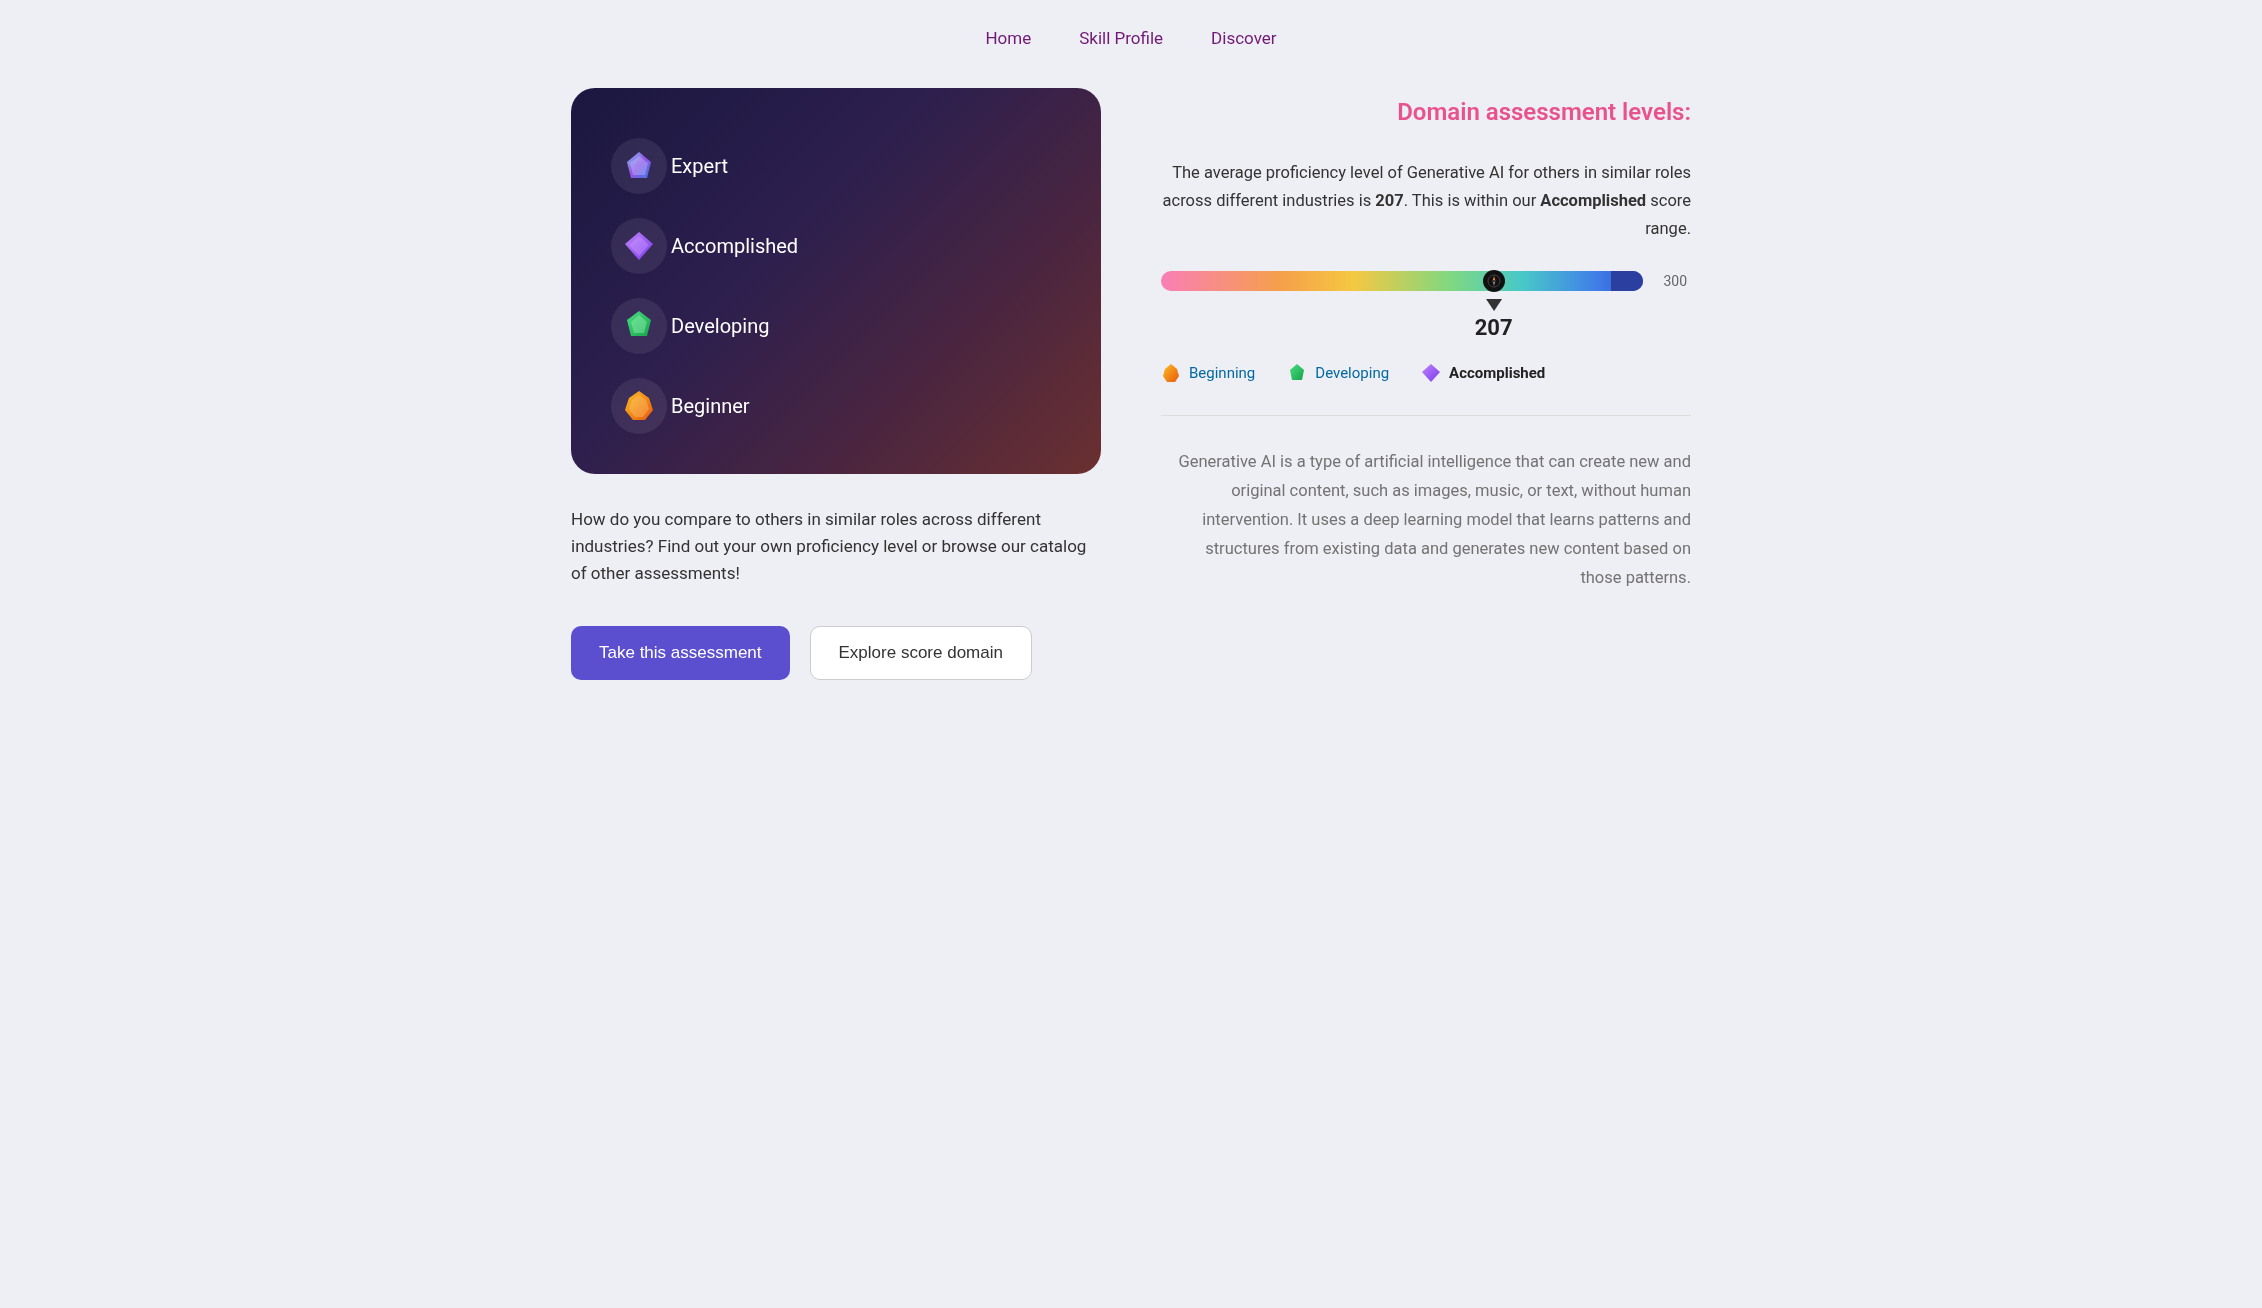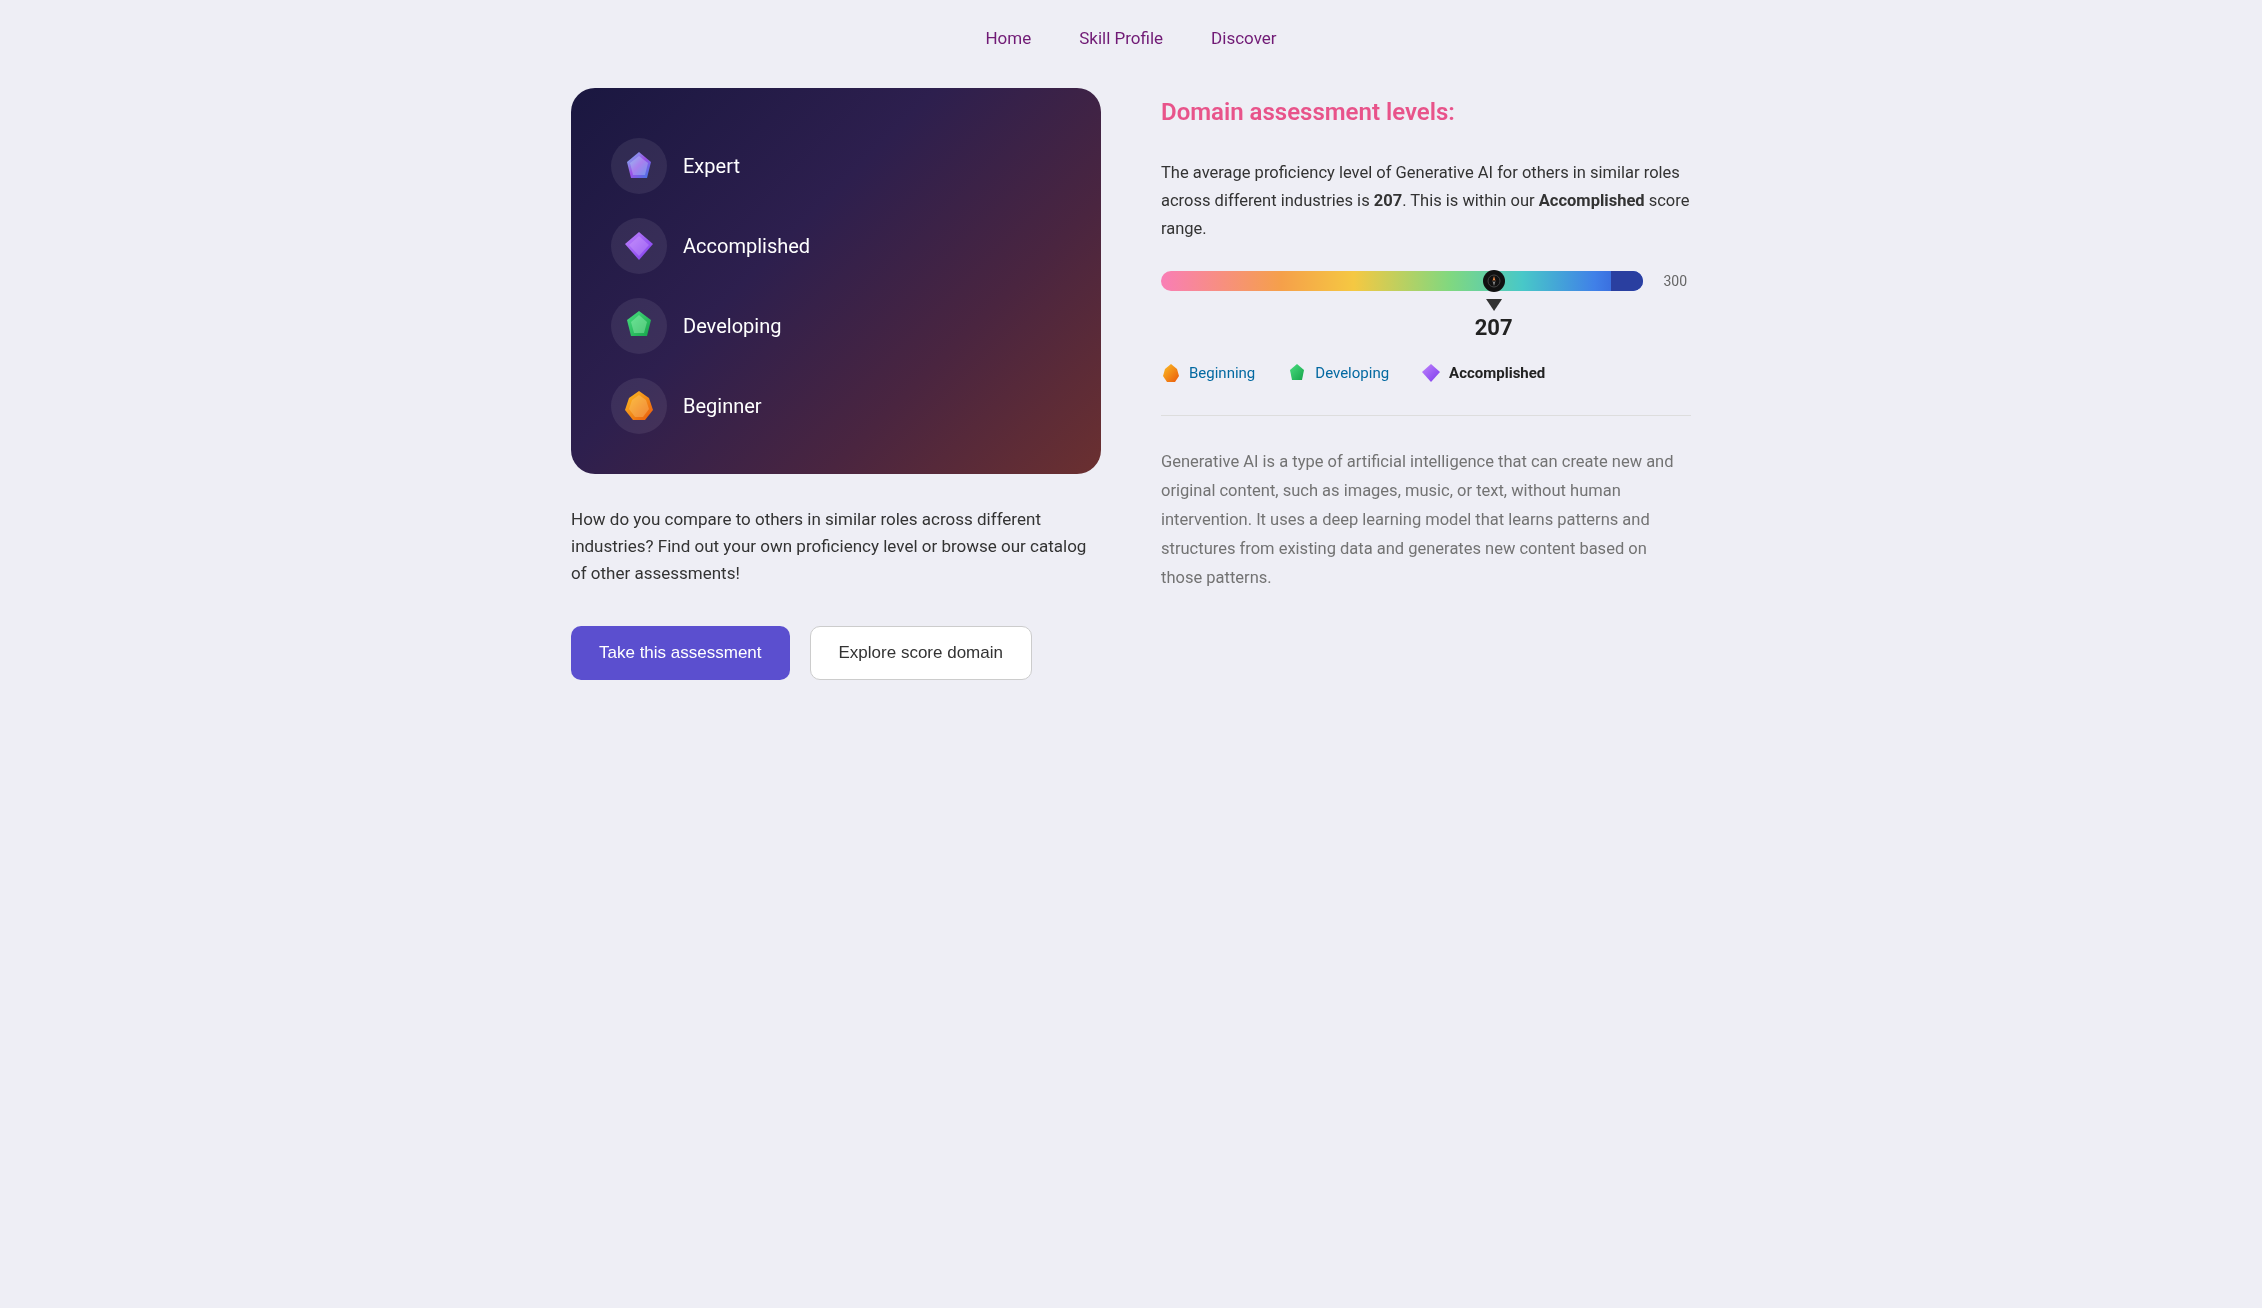--- a/index.html
+++ b/index.html
@@ -86,21 +86,21 @@
     .card-right {
       display: flex;
       flex-direction: column;
       gap: 24px;
       padding-top: 10px;
     }
 
     .level-item {
       display: flex;
       align-items: center;
-      gap: 16px;
+      gap: 4px;
     }
 
     .level-gem {
       width: 56px;
       height: 56px;
       border-radius: 50%;
       background: rgba(255,255,255,0.08);
       display: flex;
       align-items: center;
       justify-content: center;
@@ -147,20 +147,21 @@
       border-radius: 10px;
       padding: 16px 28px;
       font-size: 17px;
       font-weight: 500;
       cursor: pointer;
     }
 
     
     .right-col {
       padding-top: 10px;
+      text-align: right;
     }
 
     .section-title-pink {
       color: #e8538a;
       font-size: 24px;
       font-weight: 600;
       margin-bottom: 18px;
     }
 
     .proficiency-text {

